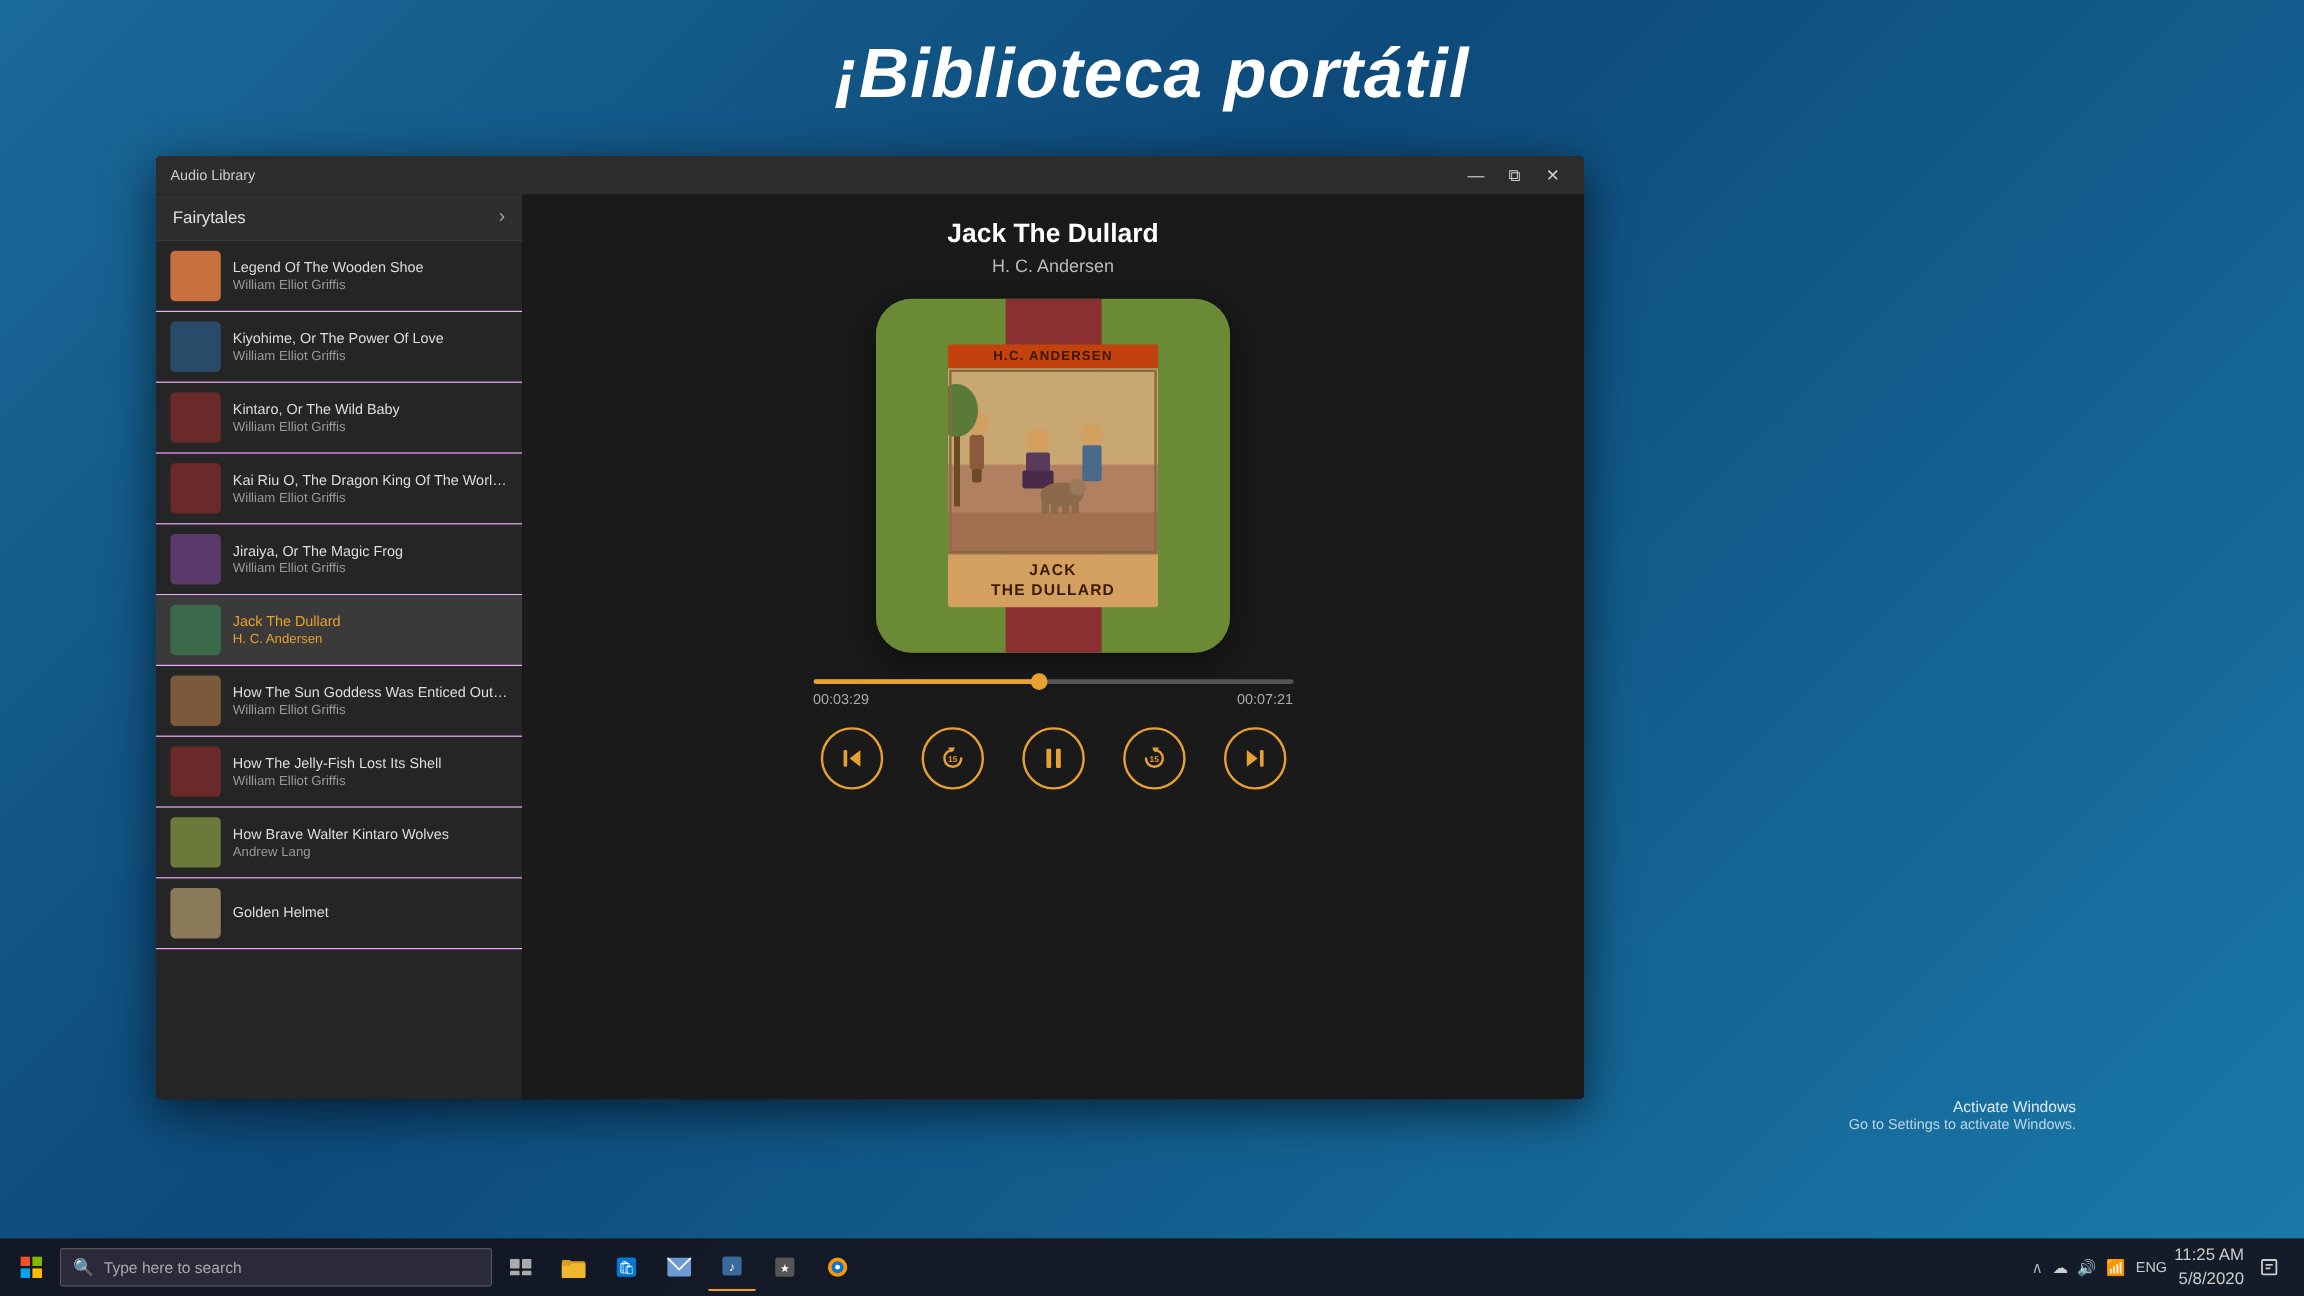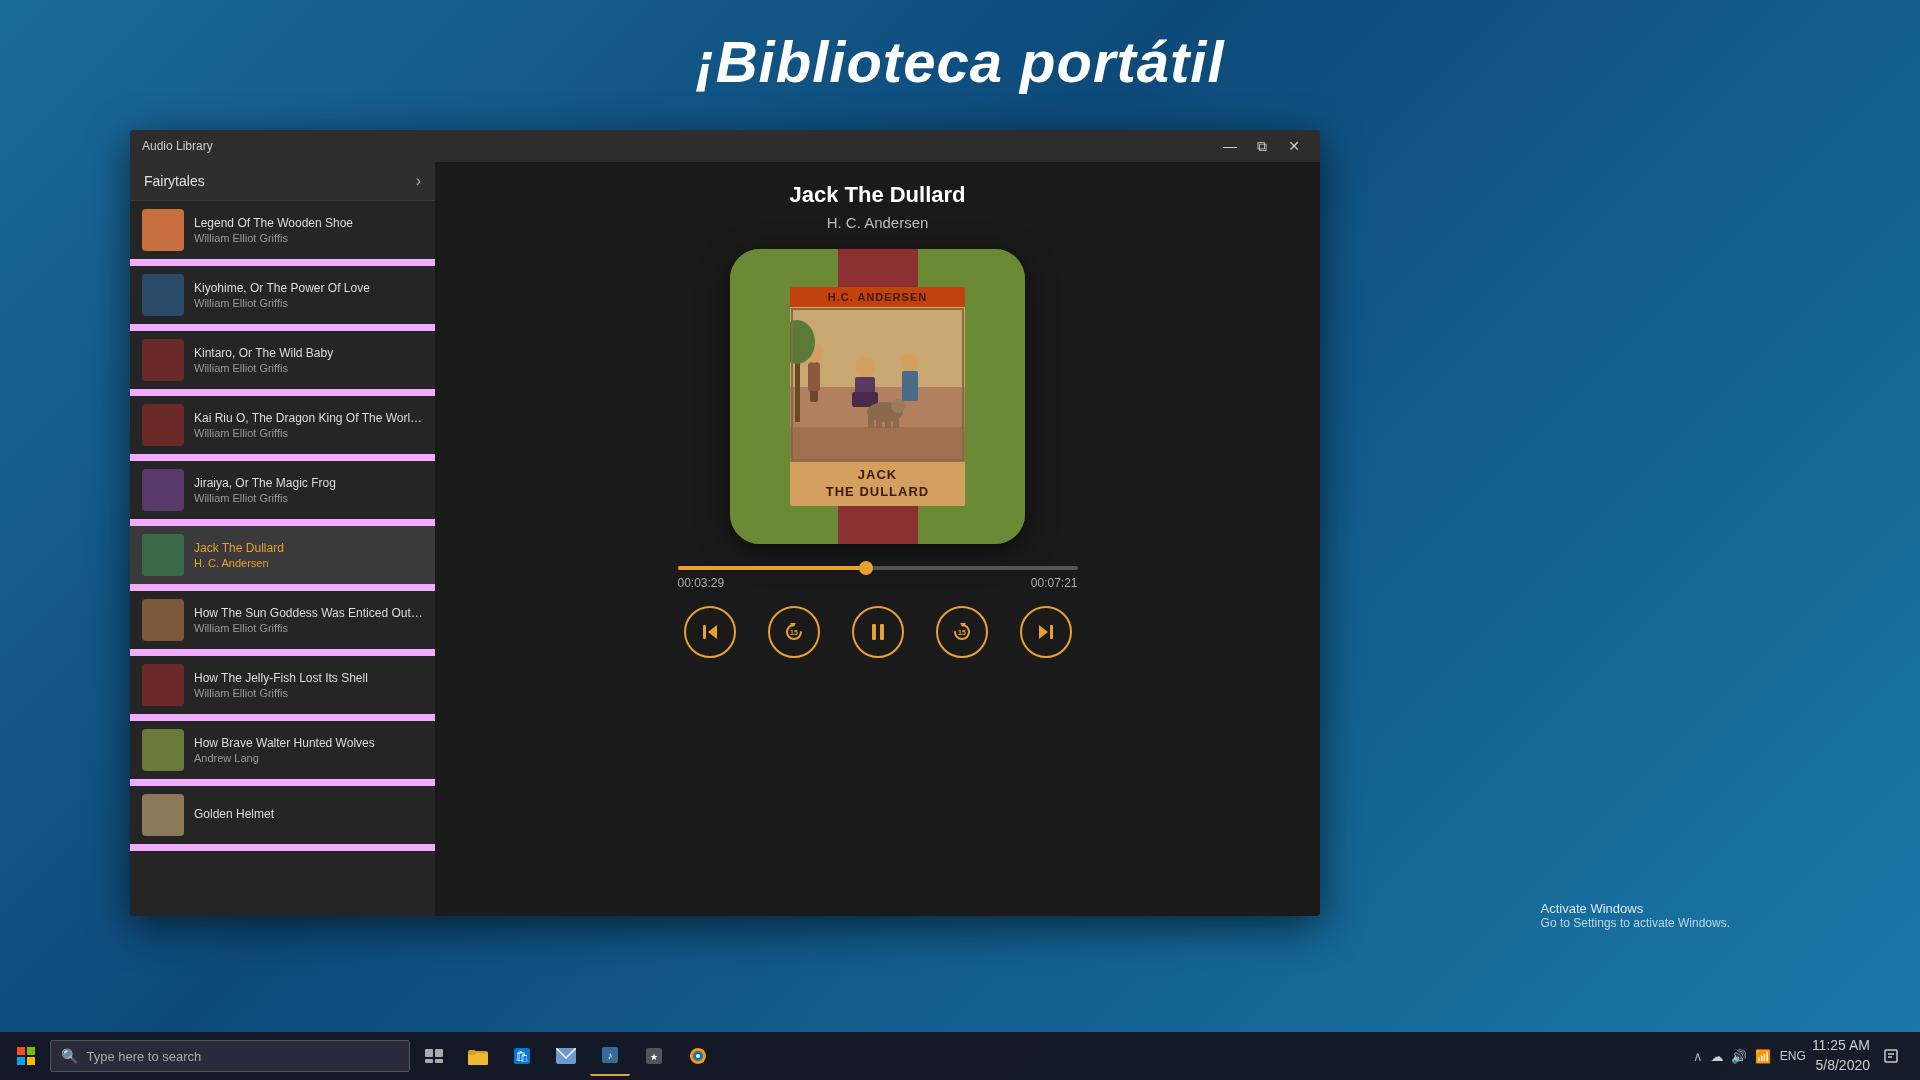--- a/index.html
+++ b/index.html
@@ -110,21 +110,21 @@
     }
     .sidebar-list::-webkit-scrollbar { width: 4px; }
     .sidebar-list::-webkit-scrollbar-track { background: #252525; }
     .sidebar-list::-webkit-scrollbar-thumb { background: #555; border-radius: 2px; }
 
     .list-item {
       display: flex;
       align-items: center;
       padding: 8px 12px;
       cursor: pointer;
-      border-bottom: 7px solid #f0abfc;
+      border-bottom: 1px solid #f0abfc;
     }
     .list-item.active { background: #3a3a3a; }
     .list-item-thumb {
       width: 42px;
       height: 42px;
       border-radius: 4px;
       flex-shrink: 0;
       margin-right: 10px;
       display: flex;
       align-items: center;
@@ -318,24 +318,25 @@
       cursor: pointer;
       display: flex;
       align-items: center;
       justify-content: center;
     }
     .ctrl-btn.pause { border: 2px solid #e8a030; }
 
     
     .activate-windows {
       position: absolute;
-      bottom: 150px;
+      bottom: 136px;
       right: 190px;
       color: rgba(255,255,255,0.7);
       font-size: 12px;
+      text-align: right;
     }
     .activate-windows-title {
       font-size: 13px;
       color: rgba(255,255,255,0.85);
     }
 
     
     .taskbar {
       position: absolute;
       bottom: 0;
@@ -523,21 +524,21 @@
           <div class="list-item-thumb thumb-red-dark"></div>
           <div class="list-item-text">
             <div class="list-item-title">How The Jelly-Fish Lost Its Shell</div>
             <div class="list-item-author">William Elliot Griffis</div>
           </div>
         </div>
 
         <div class="list-item">
           <div class="list-item-thumb thumb-olive"></div>
           <div class="list-item-text">
-            <div class="list-item-title">How Brave Walter Hunted Wolves</div>
+            <div class="list-item-title">How Brave Walter Kintaro Wolves</div>
             <div class="list-item-author">Andrew Lang</div>
           </div>
         </div>
 
         <div class="list-item">
           <div class="list-item-thumb thumb-tan"></div>
           <div class="list-item-text">
             <div class="list-item-title">Golden Helmet</div>
             <div class="list-item-author"></div>
           </div>

